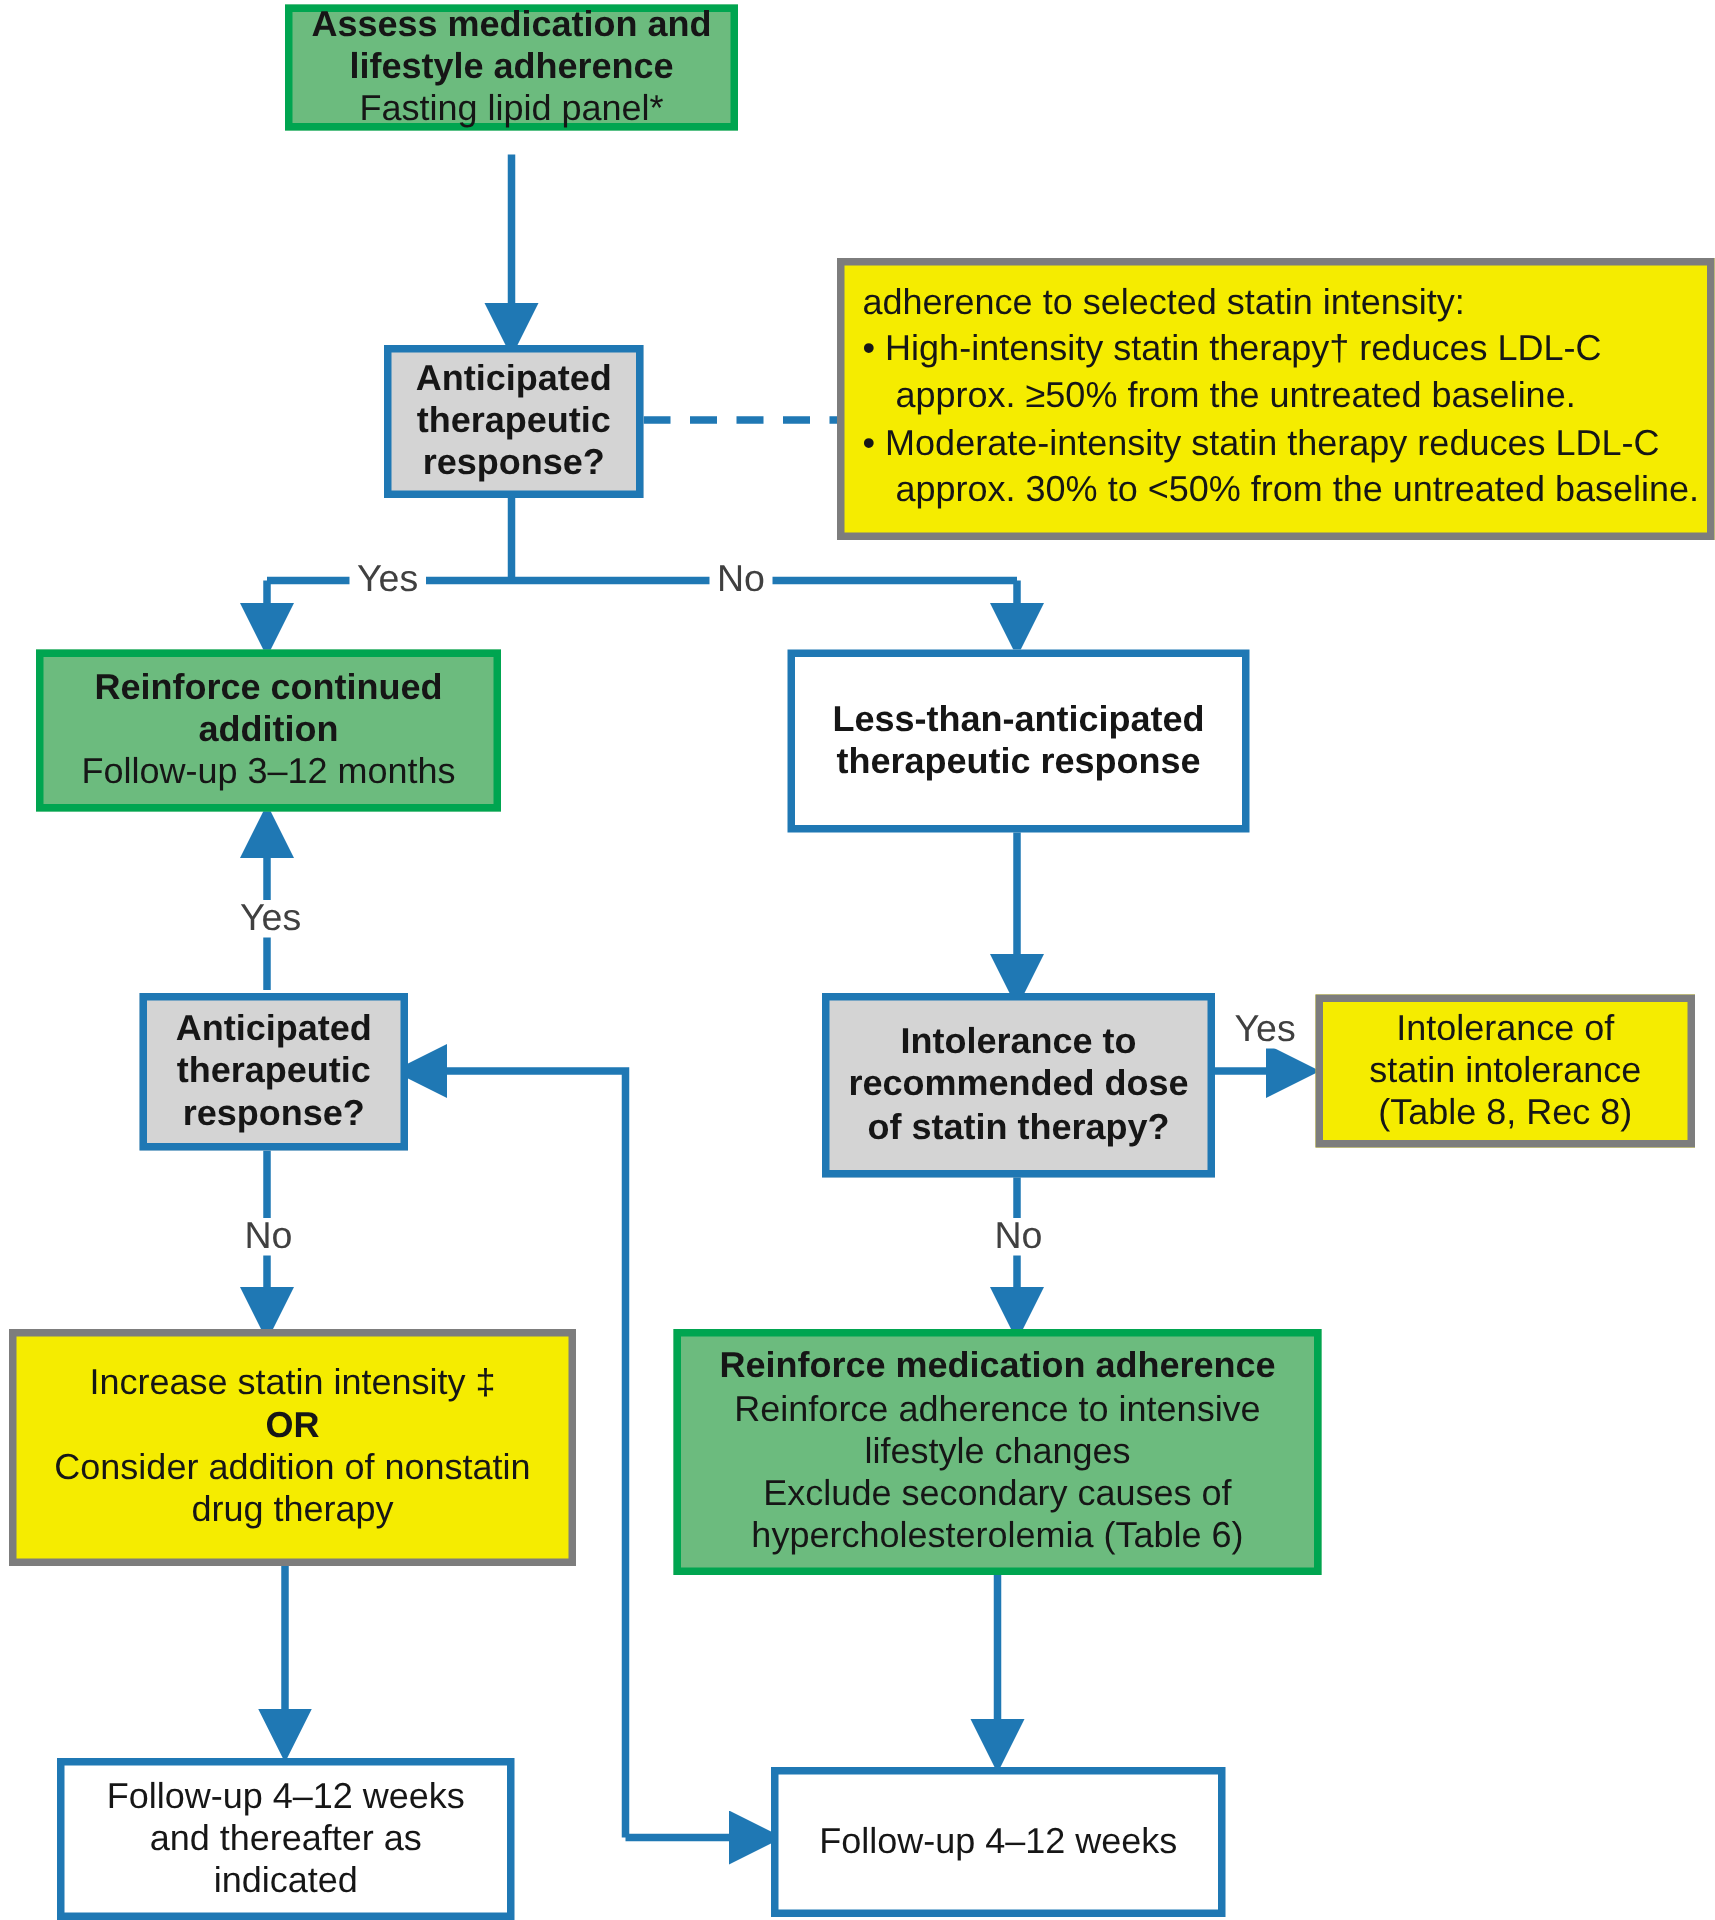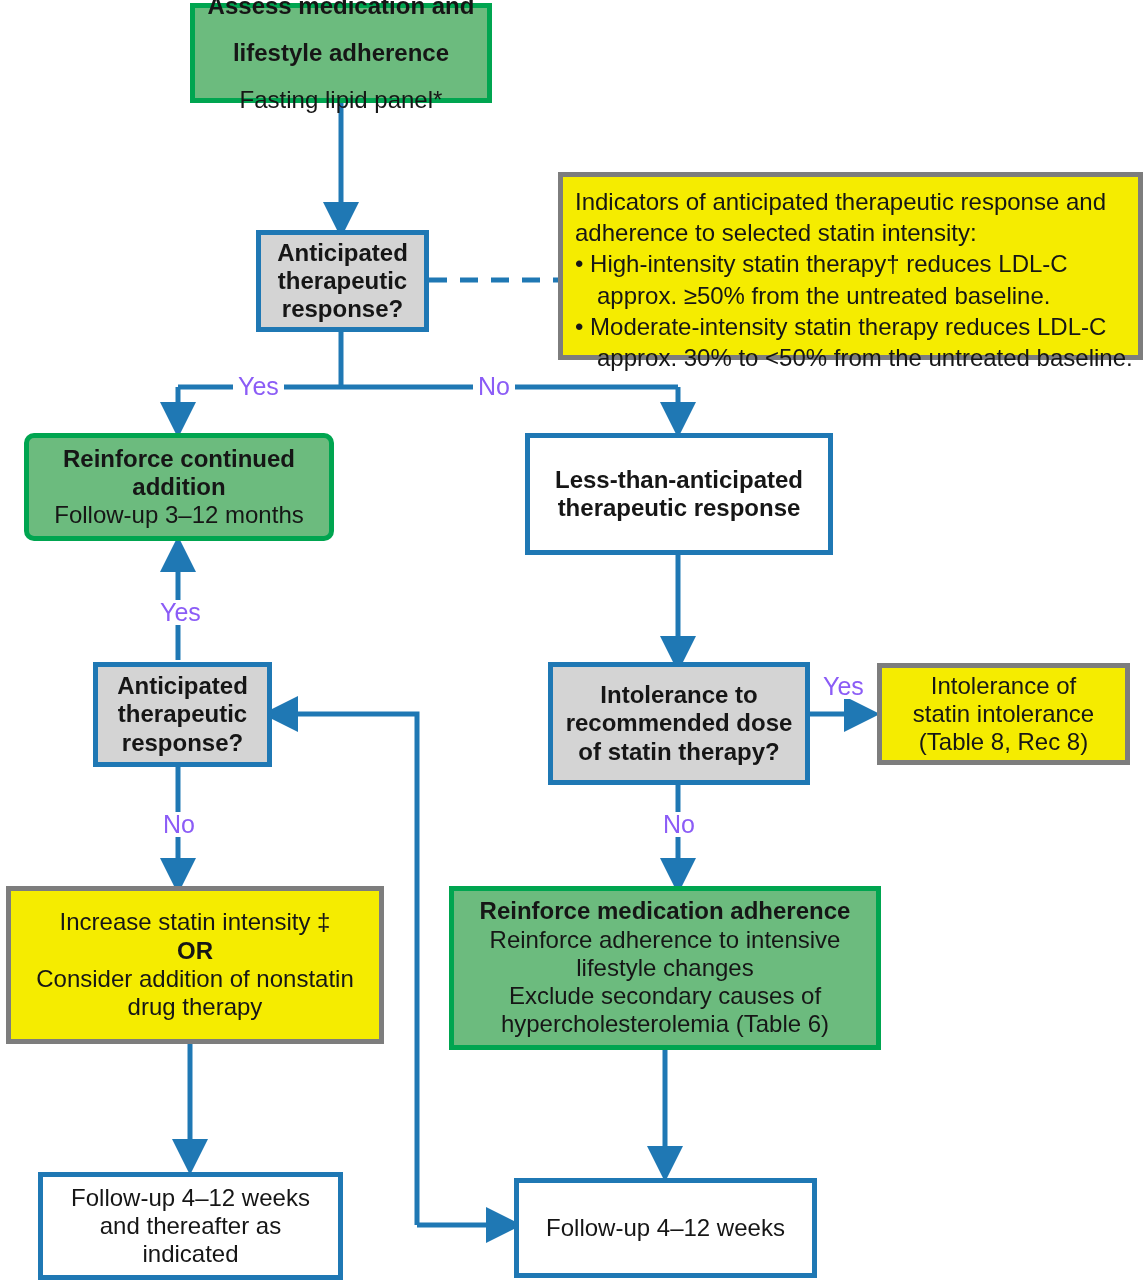--- a/index.html
+++ b/index.html
@@ -18,21 +18,21 @@
   .grey{background:#d4d4d4;border:5px solid #1f78b4;}
   
   .white{background:#ffffff;border:5px solid #1f78b4;}
   
   .yellow{background:#f5ec00;border:5px solid #7d7d7d;}
 
   .b{font-weight:bold;}
   .f24{font-size:24px;}
 
   .edgelabel{position:absolute;background:#ffffff;padding:0 5px;font-size:25px;
-             color:#8b5cf6;white-space:nowrap;line-height:1;}
+             color:#404040;white-space:nowrap;line-height:1;}
 
   .infobox{align-items:flex-start;justify-content:flex-start;text-align:left;
            padding:9px 10px 6px 12px;}
   .infobox .ln{white-space:nowrap;font-size:24px;line-height:1.3;}
   .infobox .bullet{padding-left:0;}
   .infobox .ind{padding-left:22px;}
 </style>
 </head>
 <body>
 
@@ -72,42 +72,41 @@
 
       <path d="M417,1225 L417,714 L272,714" marker-end="url(#ah)"></path>
       <line x1="417" y1="1225" x2="512" y2="1225" marker-end="url(#ah)"></line>
     </g>
 
     <g stroke="#1f78b4" stroke-width="5" fill="none" stroke-dasharray="18,13">
       <line x1="429" y1="280" x2="560" y2="280"></line>
     </g>
   </svg>
 
-  <div class="node green" style="left:190px;top:3px;width:302px;height:100px;gap:19px;">
+  <div class="node green" style="left:190px;top:3px;width:302px;height:84px;">
     <span class="ln b f24">Assess medication and</span>
     <span class="ln b f24">lifestyle adherence</span>
     <span class="ln f24">Fasting lipid panel*</span>
   </div>
 
   <div class="node grey" style="left:256px;top:230px;width:173px;height:102px;">
     <span class="ln b f24">Anticipated</span>
     <span class="ln b f24">therapeutic</span>
     <span class="ln b f24">response?</span>
   </div>
 
   <div class="node yellow infobox" style="left:558px;top:172px;width:585px;height:188px;">
-    <span class="ln">Indicators of anticipated therapeutic response and</span>
     <span class="ln">adherence to selected statin intensity:</span>
     <span class="ln bullet">• High-intensity statin therapy† reduces LDL-C</span>
     <span class="ln ind">approx. ≥50% from the untreated baseline.</span>
     <span class="ln bullet">• Moderate-intensity statin therapy reduces LDL-C</span>
     <span class="ln ind">approx. 30% to &lt;50% from the untreated baseline.</span>
   </div>
 
-  <div class="node green" style="left:24px;top:433px;width:310px;height:108px;border-radius:10px;">
+  <div class="node green" style="left:24px;top:433px;width:310px;height:108px;">
     <span class="ln b f24">Reinforce continued</span>
     <span class="ln b f24">addition</span>
     <span class="ln f24">Follow-up 3–12 months</span>
   </div>
 
   <div class="node white" style="left:525px;top:433px;width:308px;height:122px;">
     <span class="ln b f24">Less-than-anticipated</span>
     <span class="ln b f24">therapeutic response</span>
   </div>
 

